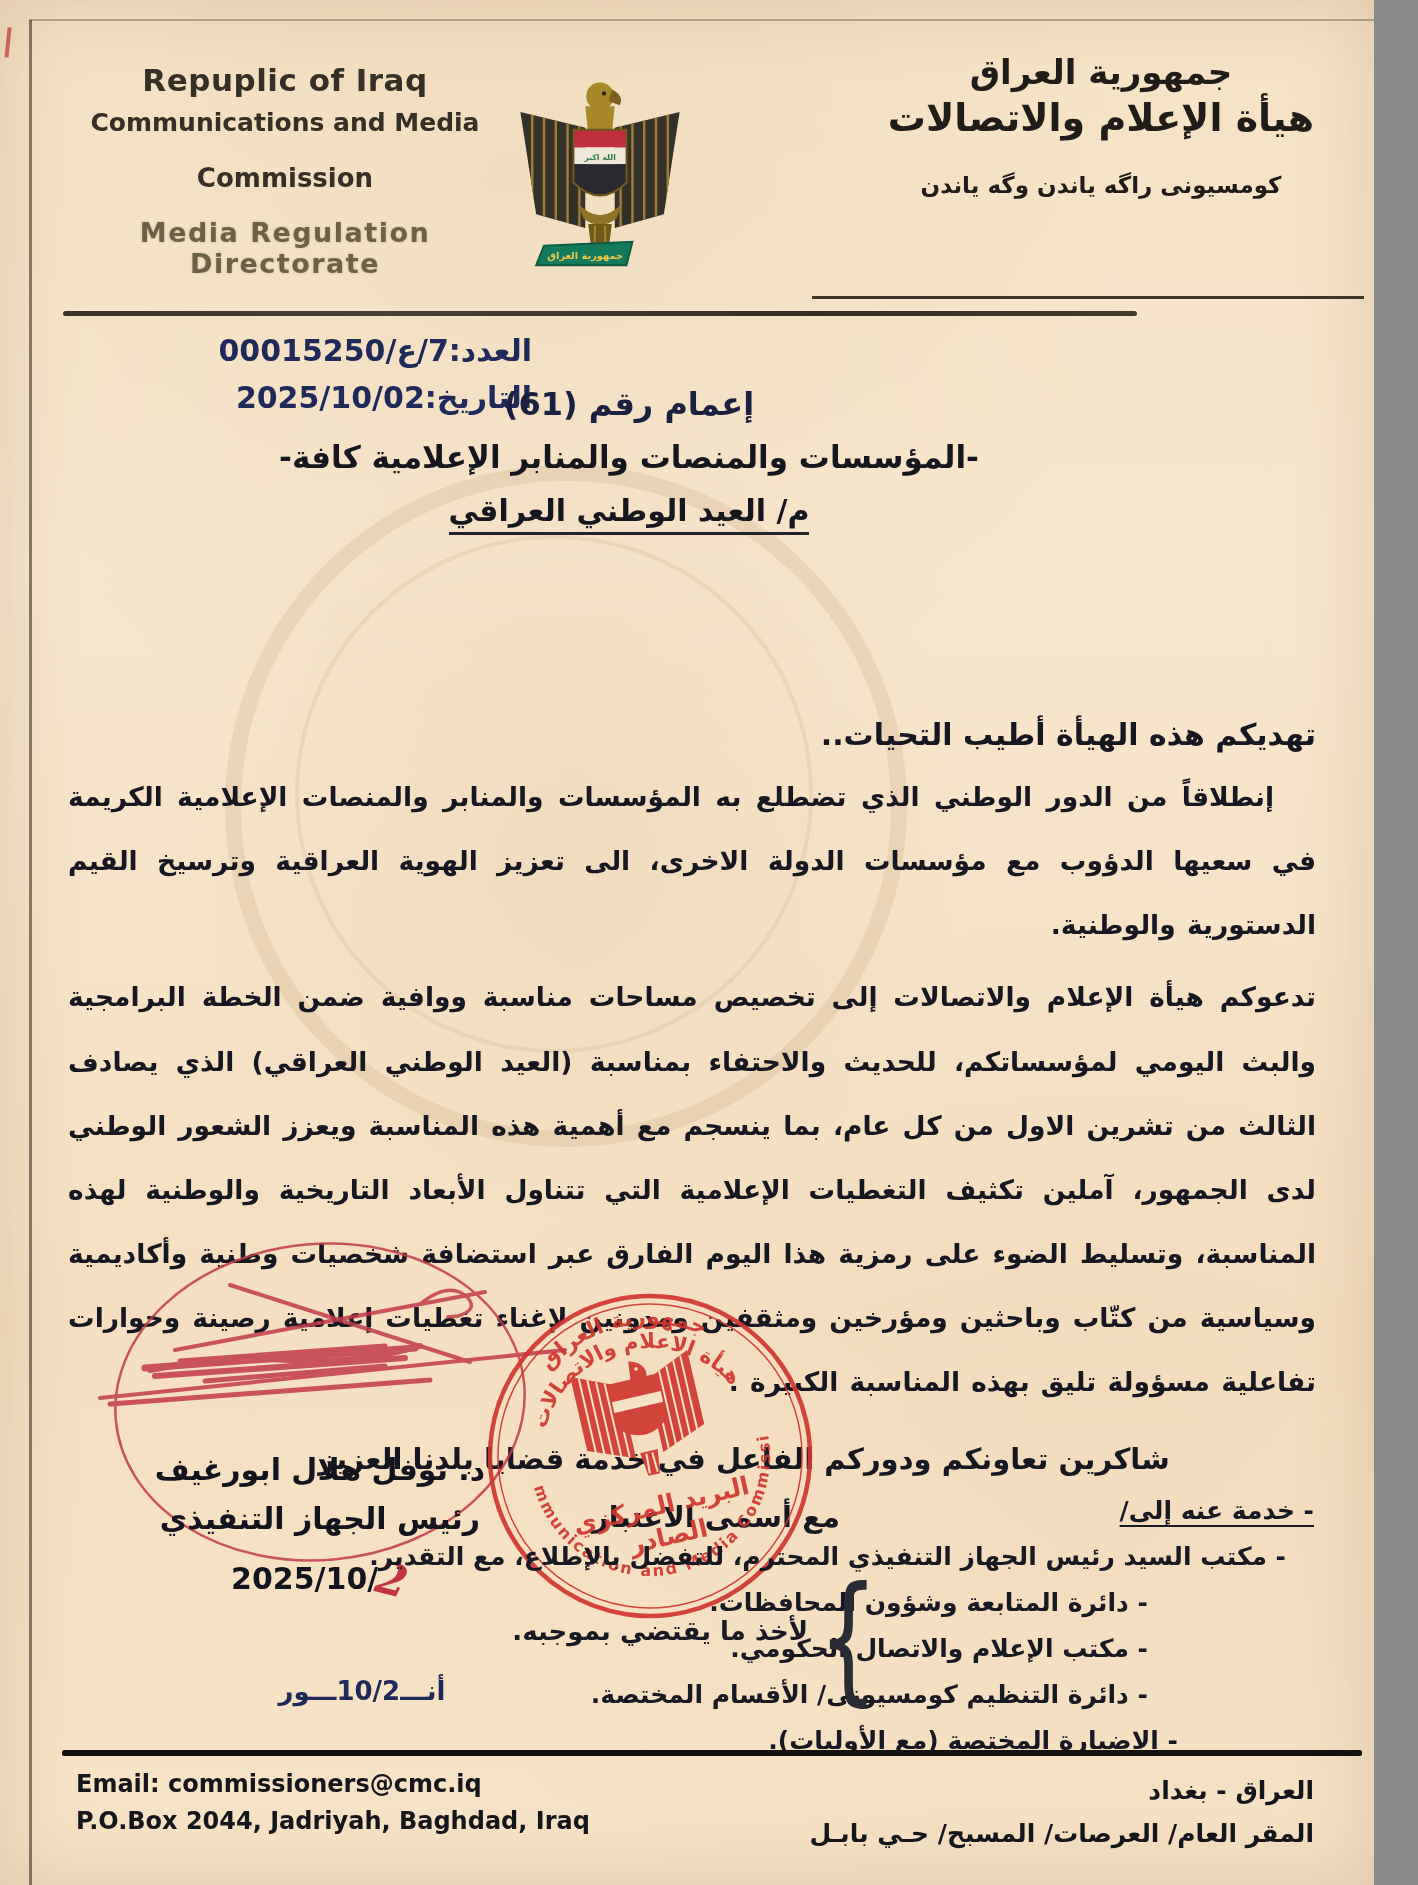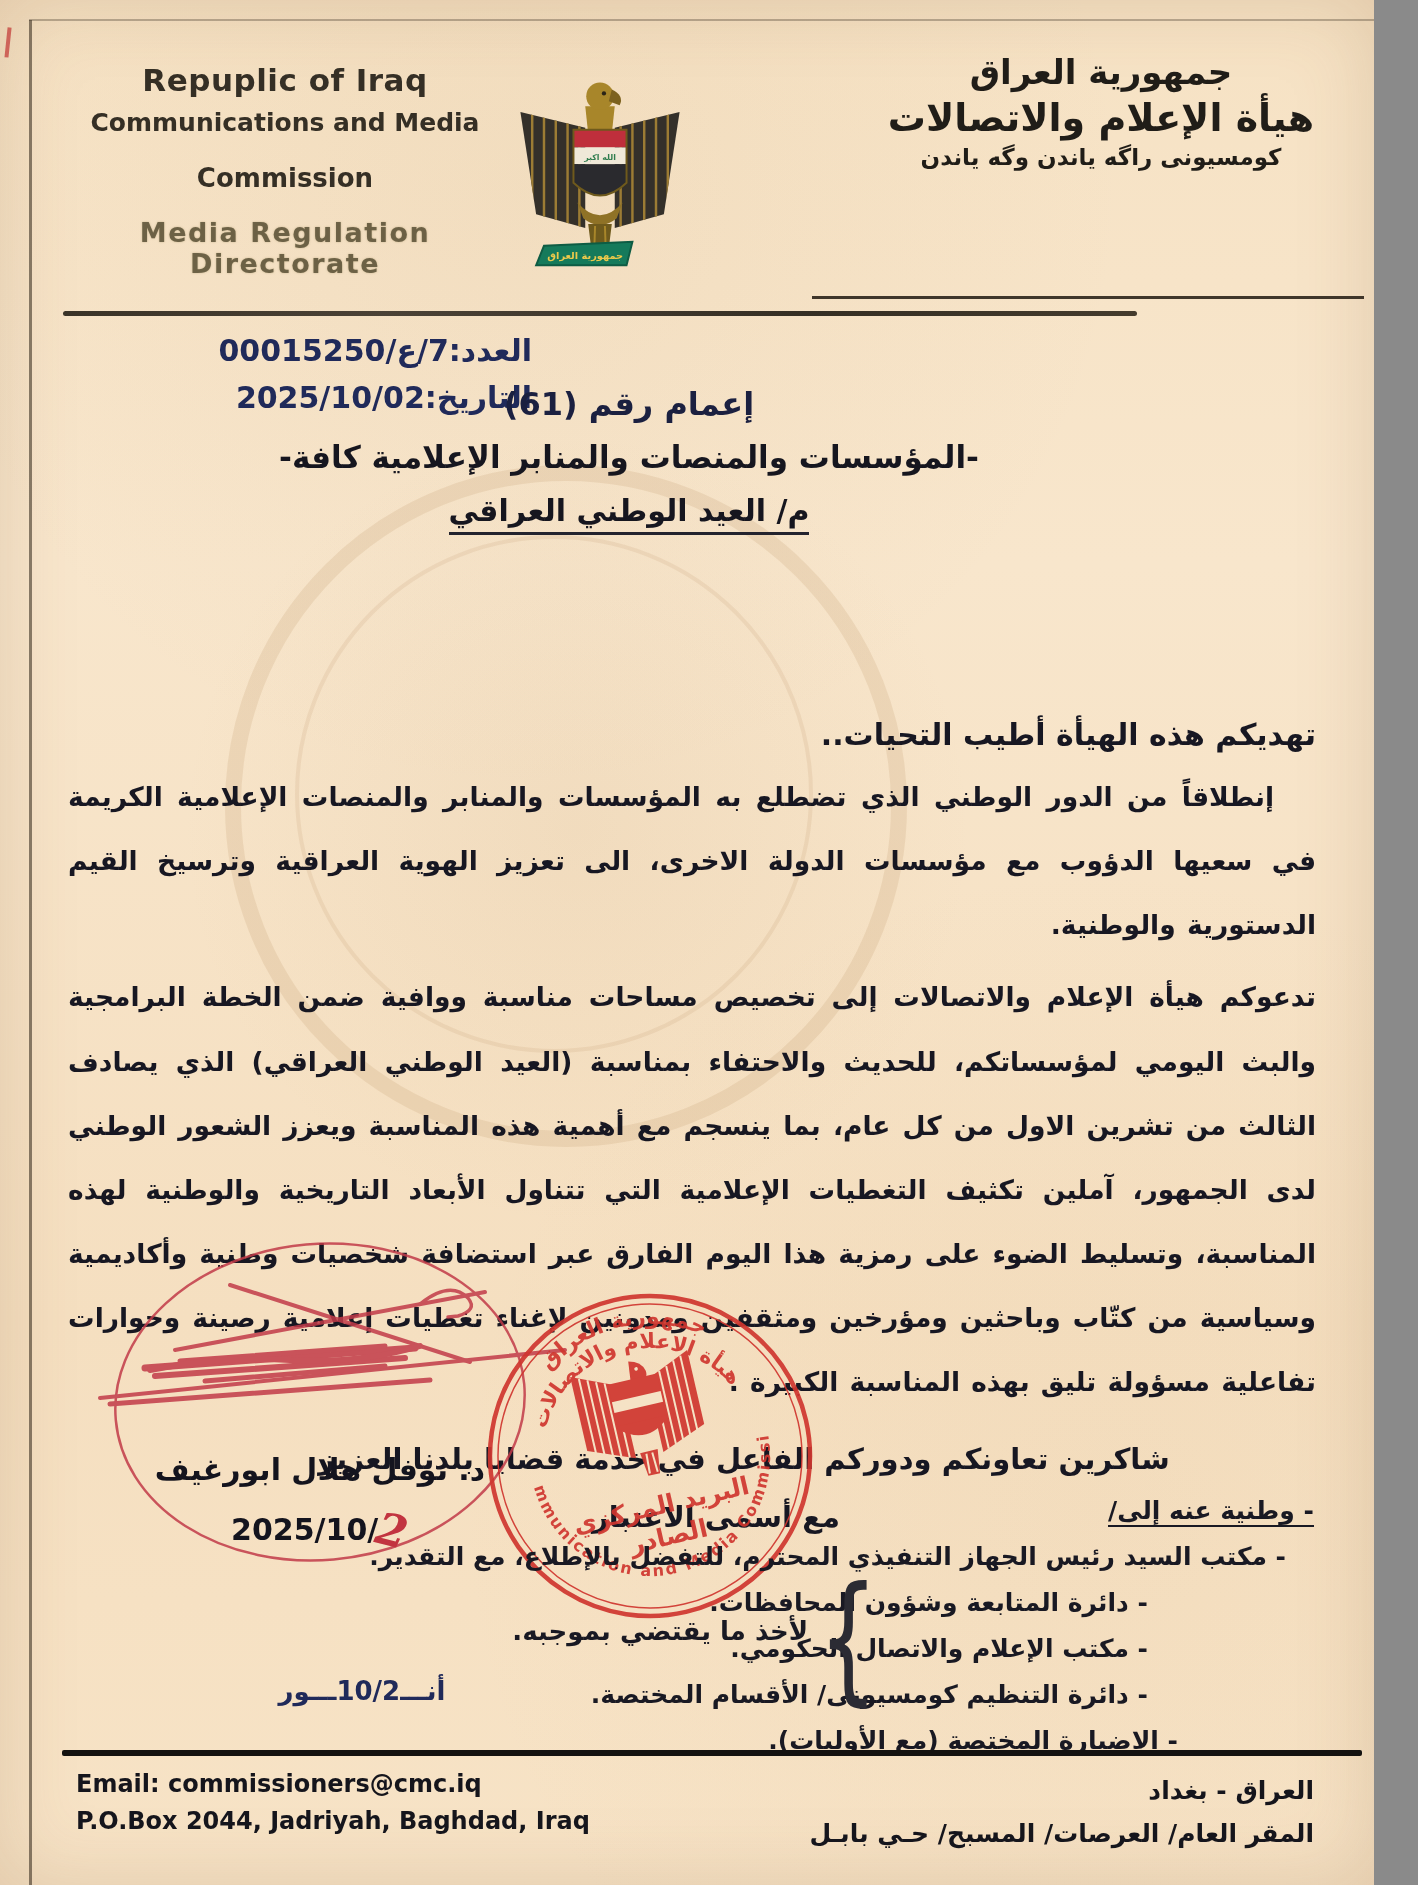--- a/index.html
+++ b/index.html
@@ -26,21 +26,21 @@
   
   .hdr-en{position:absolute;left:70px;top:62px;width:430px;text-align:center;color:#352f25;font-weight:bold;}
   .hdr-en .l1{font-size:31px;letter-spacing:.5px;}
   .hdr-en .l2{font-size:25px;margin-top:10px;}
   .hdr-en .l3{font-size:26px;margin-top:26px;}
   .hdr-en .l4{font-size:27px;margin-top:24px;letter-spacing:1.5px;color:rgba(92,82,56,.85);text-shadow:0 0 2px rgba(150,130,80,.5);}
   .emblem{position:absolute;left:487px;top:56px;width:226px;height:232px;}
   .hdr-ar{position:absolute;right:58px;top:52px;width:430px;text-align:center;font-weight:bold;color:#201d18;direction:rtl;}
   .hdr-ar .cal1{font-size:34px;}
   .hdr-ar .cal2{font-size:38px;margin-top:4px;}
-  .hdr-ar .ku{font-size:23px;margin-top:4px;}
+  .hdr-ar .ku{font-size:23px;margin-top:32px;}
   .hdr-ar .dir{font-size:29px;margin-top:8px;letter-spacing:1px;}
   .rule-right{position:absolute;top:296px;left:812px;width:552px;height:3px;background:#2b241a;opacity:.9;}
   .rule-main{position:absolute;top:311px;left:63px;width:1074px;height:5px;border-radius:3px;opacity:.92;
     background:linear-gradient(90deg,#2a241a,#3c342a 30%,#241f16 70%,#352d20);}
   
   .ref{position:absolute;left:160px;top:328px;width:372px;direction:rtl;text-align:right;
     font-weight:bold;font-size:30px;color:#202a5a;line-height:1.55;}
   
   .subject{position:absolute;left:0;top:385px;width:100%;text-align:center;font-weight:bold;direction:rtl;transform:translateX(-58px);}
   .s-title{font-size:32px;color:#1b2040;}
@@ -190,20 +190,21 @@
       <path d="M70,158 L320,140" stroke-width="6"></path>
       <path d="M95,143 L300,128" stroke-width="5"></path>
       <path d="M120,163 L300,148" stroke-width="5"></path>
       <path d="M65,152 q70,-14 140,-10 t130,-14" stroke-width="6"></path>
       <path d="M335,86 q30,-24 48,-6 q10,12 -10,18 l-10,1" stroke-width="3.5"></path>
     </g>
   </svg>
 
   <div class="sig-block">
     <div class="nm">د. نوفل هلال ابورغيف</div>
+    <div class="tt">رئيس الجهاز التنفيذي</div>
     <div class="dt"><span>2025/10/</span><span class="hand-day">2</span></div>
   </div>
 
   <div class="stamp-wrap">
     <svg viewBox="0 0 346 346" width="346" height="346">
       <defs>
         <path id="arcTop" d="M41,173 A132,132 0 0 1 305,173"></path>
         <path id="arcMid" d="M65,173 A108,108 0 0 1 281,173"></path>
         <path id="arcBot" d="M53,173 A120,120 0 0 0 293,173"></path>
       </defs>
@@ -245,21 +246,21 @@
         <path d="M-9,22 h18 l-3,24 h-12 z"></path>
         <line x1="-3" y1="24" x2="-4" y2="44" stroke="#f6e3c6" stroke-width="2"></line>
         <line x1="3" y1="24" x2="4" y2="44" stroke="#f6e3c6" stroke-width="2"></line>
       </g>
       <text x="173" y="232" font-size="25" font-weight="bold" fill="#d0362f" text-anchor="middle">البريد المركزي</text>
       <text x="173" y="264" font-size="25" font-weight="bold" fill="#d0362f" text-anchor="middle">الصادر</text>
     </svg>
   </div>
 
   <div class="cc">
-    <div class="hd">- وطنية عنه إلى/</div>
+    <div class="hd">- خدمة عنه إلى/</div>
     <div class="it in1">- مكتب السيد رئيس الجهاز التنفيذي المحترم، للتفضل بالإطلاع، مع التقدير.</div>
     <div class="it in2">- دائرة المتابعة وشؤون المحافظات.</div>
     <div class="it in2">- مكتب الإعلام والاتصال الحكومي.</div>
     <div class="it in2">- دائرة التنظيم كومسيونى/ الأقسام المختصة.</div>
     <div class="it in3">- الاضبارة المختصة (مع الأوليات).</div>
   </div>
   <div class="cc-brace">{</div>
   <div class="cc-note">لأخذ ما يقتضي بموجبه.</div>
 
   <div class="margin-note">أنـــ10/2ـــور</div>

